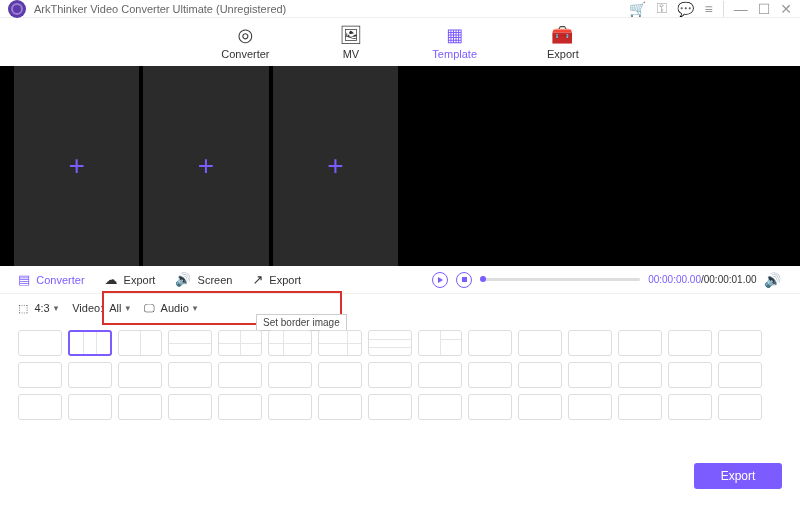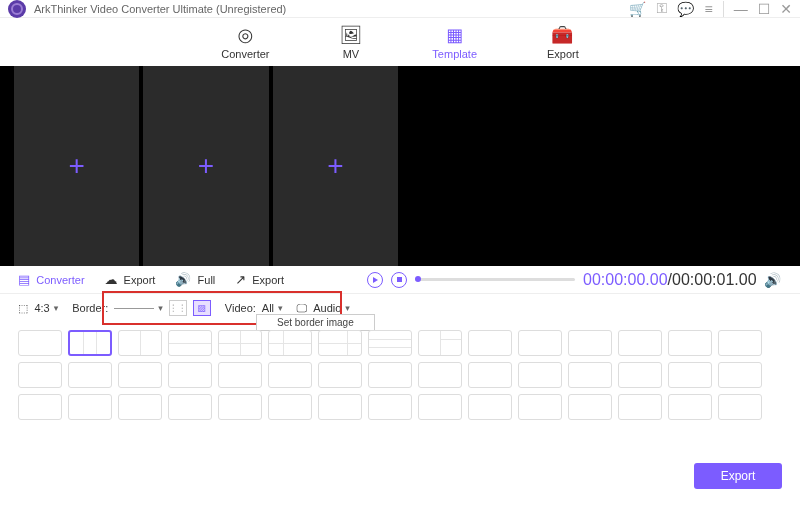--- a/index.html
+++ b/index.html
@@ -24,32 +24,32 @@
 .tb-item{display:flex;align-items:center;gap:6px;font-size:11px;color:#333;cursor:pointer}
 .tb-item.active{color:#7c5cff}
 .tb-item .ico{font-size:13px}
 .timeline{display:flex;align-items:center;gap:8px;margin-left:auto}
 .play-btn{width:16px;height:16px;border:1.5px solid #7c5cff;border-radius:50%;display:flex;align-items:center;justify-content:center;cursor:pointer}
 .play-btn::after{content:"";border-left:5px solid #7c5cff;border-top:3px solid transparent;border-bottom:3px solid transparent;margin-left:1px}
 .stop-btn{width:16px;height:16px;border:1.5px solid #7c5cff;border-radius:50%;display:flex;align-items:center;justify-content:center;cursor:pointer}
 .stop-btn::after{content:"";width:5px;height:5px;background:#7c5cff}
 .slider{width:160px;height:3px;background:#ddd;position:relative;border-radius:2px}
 .slider::before{content:"";position:absolute;left:0;width:6px;height:6px;background:#7c5cff;border-radius:50%;top:-2px}
-.time-display{font-size:16px;color:#333}
+.time-display{font-size:10px;color:#333}
 .time-display .cur{color:#7c5cff}
 .snd{color:#7c5cff;font-size:14px}
 .options-bar{height:28px;display:flex;align-items:center;padding:0 18px;gap:14px;font-size:11px;color:#333;position:relative}
 .opt-group{display:flex;align-items:center;gap:6px}
 .dropdown{display:flex;align-items:center;gap:4px;cursor:pointer}
 .dropdown::after{content:"▾";font-size:9px;color:#666}
 .border-line{width:40px;height:1px;background:#999;display:inline-block}
 .border-btn{width:18px;height:16px;border:1px solid #ccc;display:inline-flex;align-items:center;justify-content:center;cursor:pointer;font-size:9px;color:#999}
 .border-btn.active{background:#e8dfff;border-color:#7c5cff;color:#7c5cff}
 .highlight{position:absolute;border:2px solid #d9302c;pointer-events:none}
-.tooltip{position:absolute;background:#fff;border:1px solid #ccc;padding:2px 20px;font-size:10px;color:#444;white-space:nowrap}
+.tooltip{position:absolute;background:#fff;border:1px solid #ccc;padding:2px 6px;font-size:10px;color:#444;white-space:nowrap}
 .templates{padding:8px 18px;display:flex;flex-wrap:wrap;gap:6px}
 .tpl{width:44px;height:26px;border:1px solid #ddd;border-radius:3px;cursor:pointer;position:relative;background:#fff}
 .tpl.sel{border-color:#7c5cff;border-width:2px}
 .tpl .v{position:absolute;background:#e5e5e5}
 .tpl .vl{width:1px;height:100%}
 .tpl .hl{height:1px;width:100%}
 .export-btn{position:absolute;right:18px;bottom:18px;width:88px;height:26px;background:#7c5cff;color:#fff;border:none;border-radius:3px;font-size:12px;cursor:pointer}
 </style>
 </head>
 <body>
@@ -107,49 +107,41 @@
   <div class="tb-item active">
       <span class="ico">▤</span>
       <span>Converter</span>
     </div>
   <div class="tb-item">
       <span class="ico">☁</span>
       <span>Export</span>
     </div>
   <div class="tb-item">
       <span class="ico">🔊</span>
-      <span>Full</span>
+      <span>Screen</span>
     </div>
   <div class="tb-item">
       <span class="ico">↗</span>
       <span>Export</span>
     </div>
   <div class="timeline">
     <div class="play-btn"></div>
     <div class="stop-btn"></div>
     <div class="slider"></div>
     <div class="time-display"><span class="cur">00:00:00.00</span><span>/</span><span>00:00:01.00</span></div>
     <span class="snd">🔊</span>
   </div>
 </div>
 
 <div class="options-bar">
   <div class="opt-group">
     <span>⬚</span>
     <span class="dropdown">4:3</span>
   </div>
   <div class="opt-group">
-    <span>Border:</span>
-    <span class="dropdown">
-        <span class="border-line"></span>
-      </span>
-    <span class="border-btn">⋮⋮</span>
-    <span class="border-btn active">▨</span>
-  </div>
-  <div class="opt-group">
     <span>Video:</span>
     <span class="dropdown">All</span>
   </div>
   <div class="opt-group">
     <span>🖵</span>
     <span class="dropdown">Audio</span>
   </div>
   <div class="highlight" style="left:102px;top:-3px;width:240px;height:34px"></div>
   <div class="tooltip" style="left:256px;top:20px">Set border image</div>
 </div>

